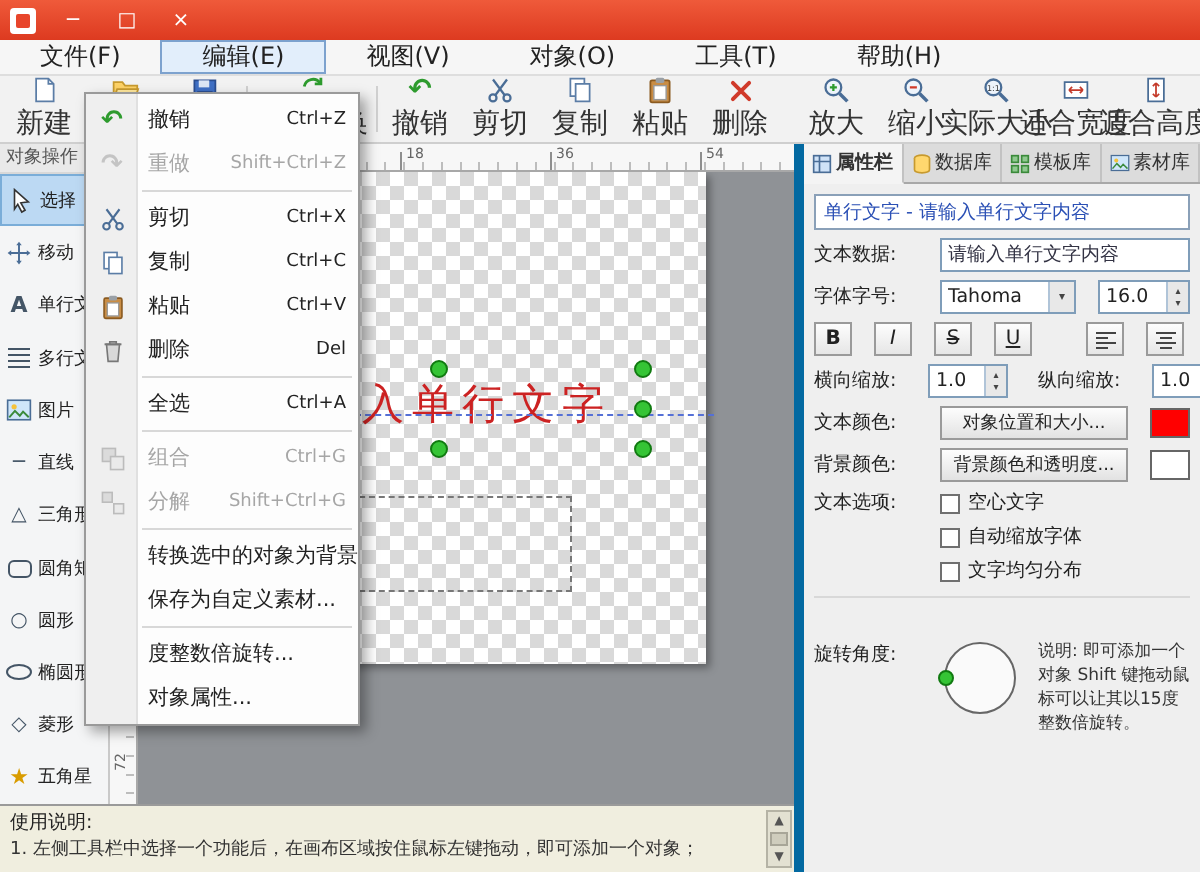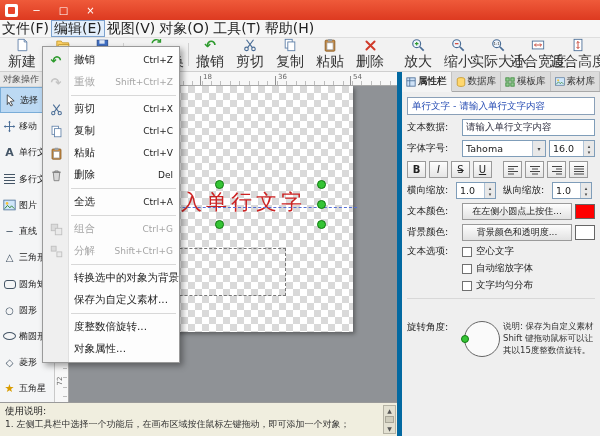--- a/index.html
+++ b/index.html
@@ -13,21 +13,21 @@
             background:linear-gradient(#ef5a3a,#dd3a20);color:#fff;padding-left:5px;z-index:10}
   .app-icon{width:13px;height:13px;background:#fff;border-radius:2px;margin-right:5px;position:relative;flex:none}
   .app-icon::after{content:"";position:absolute;inset:3px;background:#e8452b;border-radius:1px}
   .t-title{font-size:10.5px;flex:1;white-space:nowrap;overflow:hidden}
   .win-btns{display:flex;height:100%}
   .winbtn{width:27px;height:100%;display:flex;align-items:center;justify-content:center;font-size:10px;color:#fff}
 
   
   #menubar{position:absolute;top:20px;left:0;right:0;height:18px;background:#f6f6f6;
            border-bottom:1px solid #dedede;display:flex;align-items:stretch;z-index:10}
-  .menu-item{padding:0 2px;display:flex;align-items:center;font-size:14px}
+  .menu-item{padding:0 20px;display:flex;align-items:center;font-size:12px}
   .menu-item.active{background:#e2eefb;border:1px solid #7da2ce}
   .mb-right{margin-left:auto;display:flex;align-items:center;padding-right:4px}
   .mb-btn{display:flex;align-items:center;gap:3px;padding:0 6px;font-size:10.5px}
 
   
   #toolbar{position:absolute;top:38px;left:0;right:0;height:34px;background:#f2f2f2;
            border-bottom:1px solid #cfcfcf;display:flex;align-items:stretch;padding:1px 2px;z-index:5}
   .tb{width:40px;display:flex;flex-direction:column;align-items:center;justify-content:center;gap:1px;border-radius:2px}
   .tb.wide{width:62px}
   .tb-ic{height:15px;display:flex;align-items:center;justify-content:center}
@@ -86,21 +86,21 @@
   
   #panel{position:absolute;top:72px;right:0;width:203px;height:364px;background:#efefef;
          border-left:5px solid #0369a1;display:flex;flex-direction:column;z-index:4}
   .tabs{height:20px;display:flex;background:#dcdcdc;border-bottom:1px solid #a8a8a8;flex:none}
   .tab{flex:1;display:flex;align-items:center;justify-content:center;gap:2px;font-size:9.5px;color:#333;
        border-right:1px solid #c2c2c2;background:#dcdcdc}
   .tab.selected{background:#f4f4f4;font-weight:bold;border-bottom:1px solid #f4f4f4;margin-bottom:-1px}
   .p-body{flex:1;padding:5px;display:flex;flex-direction:column;gap:4px;font-size:10px;overflow:hidden}
   .p-header{height:18px;background:#fff;border:1px solid #8aa0b8;color:#2b50b5;display:flex;align-items:center;
             padding:0 4px;font-size:9.5px;white-space:nowrap;overflow:hidden;flex:none}
-  .p-row{display:flex;align-items:center;gap:3px;flex:none}
+  .p-row{display:flex;align-items:center;gap:11px;flex:none}
   .p-label{width:52px;flex:none;font-size:9.5px;color:#222;white-space:nowrap}
   .p-label.sm{width:46px}
   .p-input{flex:1;height:17px;border:1px solid #7f9db9;background:#fff;font-size:9.5px;padding:0 3px;color:#334;font-family:inherit;min-width:0}
   .combo{flex:1;height:17px;border:1px solid #7f9db9;background:#fff;display:flex;align-items:center;padding-left:3px;min-width:0}
   .combo .val{white-space:nowrap;overflow:hidden;font-size:9.5px}
   .dd{margin-left:auto;width:13px;height:100%;background:#e8e8e8;border-left:1px solid #b0c4d8;
       display:flex;align-items:center;justify-content:center;font-size:6px;color:#444;flex:none}
   .spin{width:46px;height:17px;border:1px solid #7f9db9;background:#fff;display:flex;align-items:center;padding-left:3px;flex:none}
   .spin .val{font-size:9.5px}
   .ud{margin-left:auto;width:11px;height:100%;background:#e8e8e8;border-left:1px solid #b0c4d8;
@@ -516,21 +516,21 @@
         <span class="val">1.0</span>
         <span class="ud">
             <span>▴</span>
             <span>▾</span>
           </span>
       </span>
     </div>
 
     <div class="p-row">
       <span class="p-label">文本颜色:</span>
-      <span class="cbtn">在左侧小圆点上按住...</span>
+      <span class="cbtn">对象位置和大小...</span>
       <span class="swatch red"></span>
     </div>
 
     <div class="p-row">
       <span class="p-label">背景颜色:</span>
       <span class="cbtn">背景颜色和透明度...</span>
       <span class="swatch white"></span>
     </div>
 
     <div class="p-row" style="align-items:flex-start">
@@ -551,21 +551,21 @@
       </div>
     </div>
 
     <div class="p-sep"></div>
 
     <div class="p-row rot">
       <span class="p-label">旋转角度:</span>
       <span class="knob">
         <span class="dot"></span>
       </span>
-      <span class="note">说明: 保存为自定义素材 Shift 键拖动鼠标可以让其以15度整数倍旋转。</span>
+      <span class="note">说明: 即可添加一个对象 Shift 键拖动鼠标可以让其以15度整数倍旋转。</span>
     </div>
   </div>
 </div>
 
 <div id="editmenu">
   <div class="emi">
     <span class="ic g-undo-m">↶</span>
     <span>撤销</span>
     <span class="sc">Ctrl+Z</span>
   </div>

